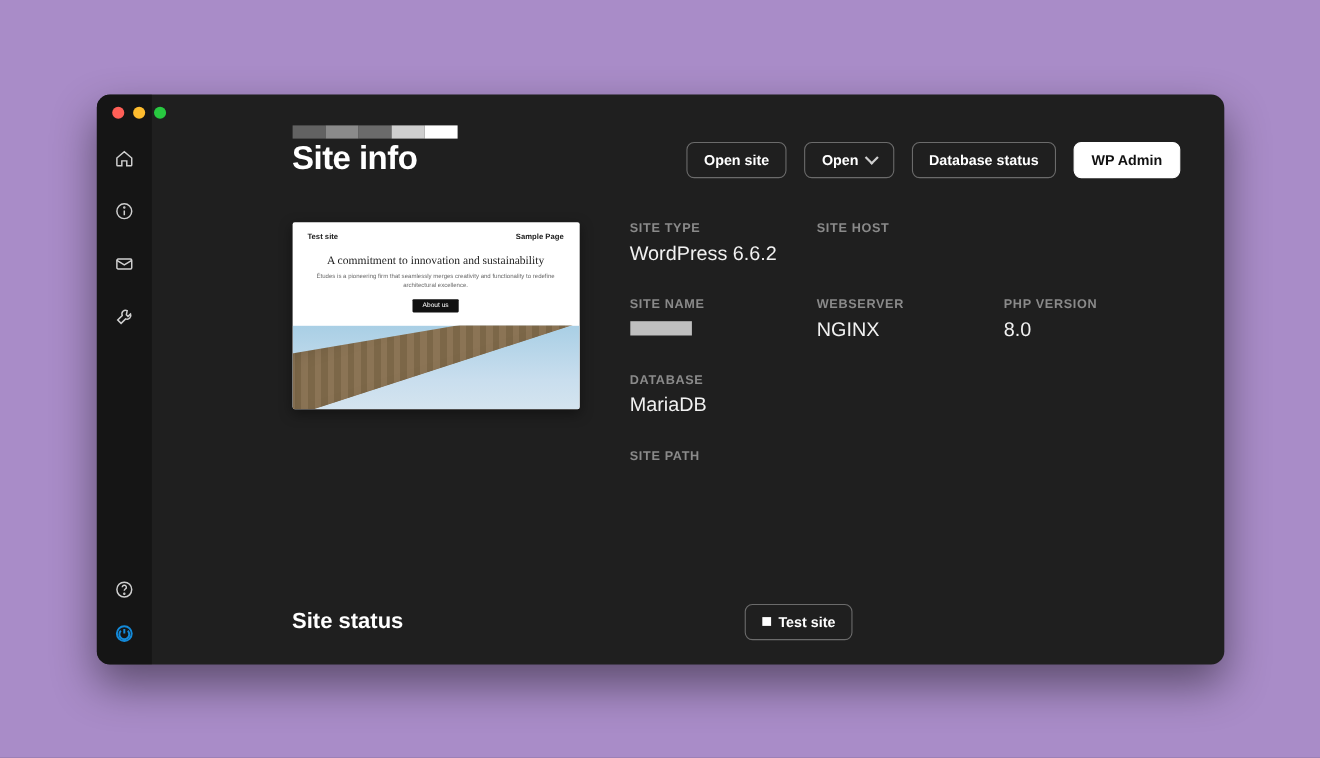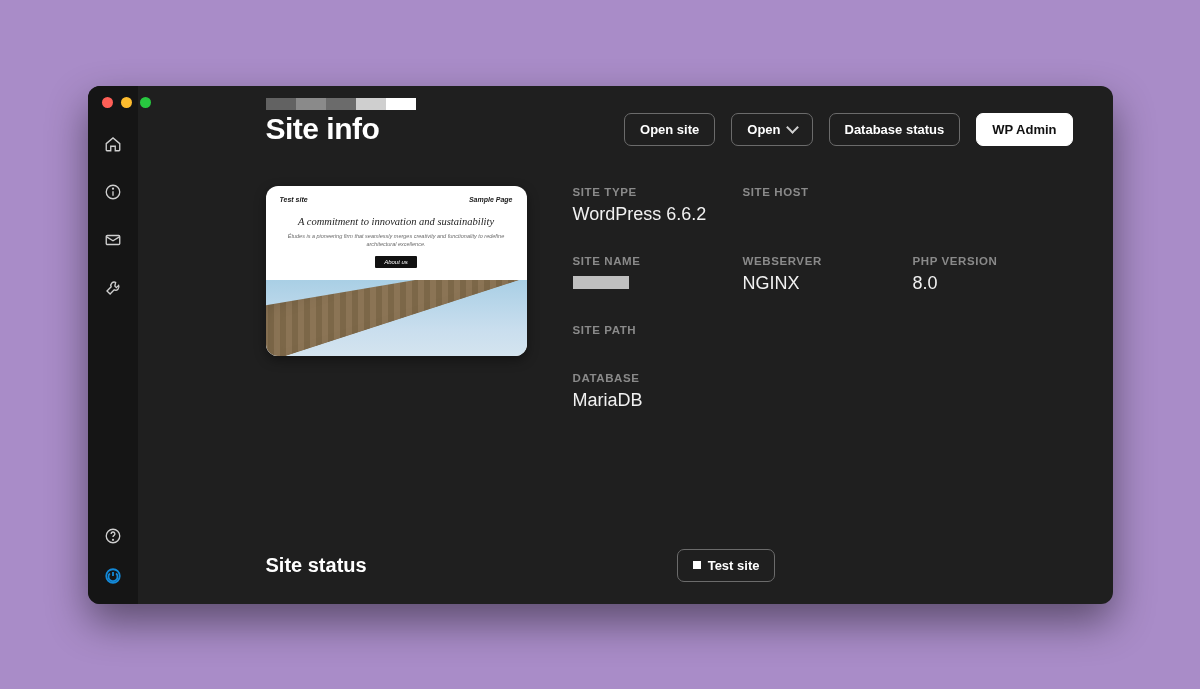--- a/index.html
+++ b/index.html
@@ -34,44 +34,44 @@
       display: flex; flex-direction: column; align-items: center;
       padding-top: 48px;
     }
     .side-group { display: flex; flex-direction: column; gap: 28px; align-items: center; }
     .side-spacer { flex: 1; }
     .side-bottom { display: flex; flex-direction: column; gap: 20px; align-items: center; padding-bottom: 18px; }
     .side-icon { width: 20px; height: 20px; color: #cfcfcf; display: flex; align-items: center; justify-content: center; cursor: pointer; }
     .side-icon svg { width: 18px; height: 18px; stroke: currentColor; fill: none; }
 
     
-    .main { flex: 1; padding: 12px 40px 22px 128px; position: relative; color: #fff; overflow: hidden; }
+    .main { flex: 1; padding: 28px 40px 22px 128px; position: relative; color: #fff; overflow: hidden; }
     .header-row { display: flex; justify-content: space-between; align-items: flex-end; }
     .title-block { display: flex; flex-direction: column; gap: 2px; }
     .redact-strip { display: flex; height: 12px; width: 150px; }
     .rc { flex:1; }
     .rc1 { background:#626262; } .rc2 { background:#8a8a8a; } .rc3 { background:#6b6b6b; } .rc4 { background:#cfcfcf; } .rc5 { background:#ffffff; }
     .page-title { font-size: 30px; font-weight: 800; letter-spacing: -0.5px; }
 
     .actions { display: flex; gap: 16px; align-items: center; }
     .btn {
       border: 1px solid #6b6b6b; background: transparent; color: #fff;
       font-size: 13px; font-weight: 600; padding: 8px 15px; border-radius: 7px;
       display: inline-flex; align-items: center; gap: 7px; cursor: pointer;
     }
     .btn-primary { background: #ffffff; color: #111; border-color: #ffffff; }
     .chev { width: 9px; height: 9px; border-right: 2px solid #cfcfcf; border-bottom: 2px solid #cfcfcf; transform: rotate(45deg); margin-top: -3px; }
 
     .body-row { display: flex; gap: 46px; margin-top: 40px; align-items: flex-start; }
 
     
     .preview {
-      width: 280px; height: 170px; background: #ffffff; border-radius: 12px; overflow: hidden;
+      width: 280px; height: 170px; background: #ffffff; border-radius: 2px; overflow: hidden;
       box-shadow: 0 4px 12px rgba(0,0,0,.4);
-      display: flex; flex-direction: column; font-style: italic;
+      display: flex; flex-direction: column;
     }
     .preview-top { padding: 10px 14px 12px; }
     .preview-nav { display: flex; justify-content: space-between; font-size: 7px; color: #1a1a1a; font-weight: 600; }
     .preview-head { text-align: center; font-family: Georgia, 'Times New Roman', serif; font-size: 10.5px; line-height: 1.3; color: #222; margin-top: 12px; }
     .preview-sub { text-align: center; font-size: 5.5px; color: #6a6a6a; margin-top: 5px; line-height: 1.4; }
     .preview-btn { margin: 7px auto 0; background:#111; color:#fff; font-size:6px; padding:3px 9px; border-radius:1px; width: fit-content; }
     .preview-img { flex:1; position: relative; overflow: hidden; }
     .sky { position:absolute; inset:0; background: linear-gradient(180deg,#a9cfe5 0%, #c9deee 65%, #d4e4ef 100%); }
     .bldg {
       position:absolute; left:-10px; right:-10px; bottom:-10px; height:110%;
@@ -216,27 +216,27 @@
         <div>
           <div class="field-label">WEBSERVER</div>
           <div class="field-value">NGINX</div>
         </div>
         <div>
           <div class="field-label">PHP VERSION</div>
           <div class="field-value">8.0</div>
         </div>
 
         <div class="span2">
+          <div class="field-label">DATABASE</div>
+          <div class="field-value">MariaDB</div>
+        </div>
+
+        <div class="span2">
           <div class="field-label">SITE PATH</div>
           <div class="field-value"></div>
-        </div>
-
-        <div class="span2">
-          <div class="field-label">DATABASE</div>
-          <div class="field-value">MariaDB</div>
         </div>
       </div>
     </div>
 
     <div class="status-row">
       <div class="status-title">Site status</div>
       <div class="status-spacer"></div>
       <button class="btn">
         <span class="stop-icon"></span>
         <span>Test site</span>

